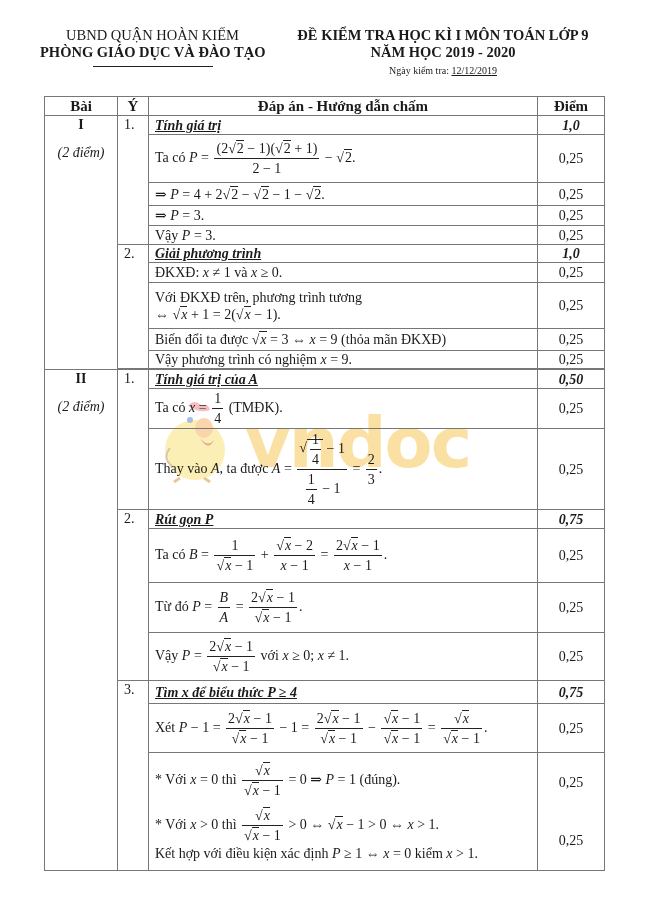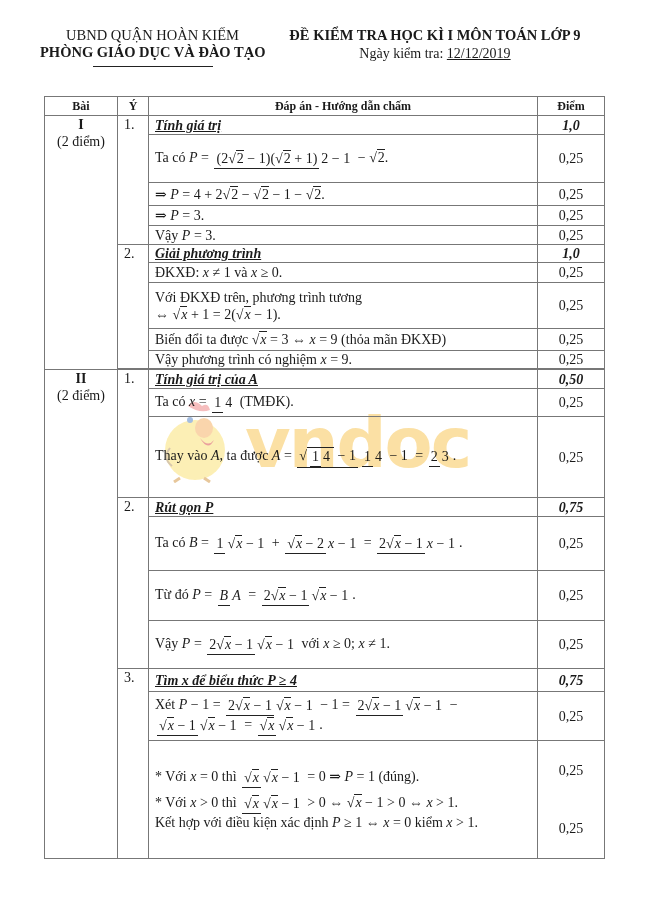--- a/index.html
+++ b/index.html
@@ -4,42 +4,42 @@
 <style>
   html, body { margin: 0; padding: 0; }
   body {
     width: 651px; height: 904px; background: #ffffff; position: relative; overflow: hidden;
     font-family: "Liberation Serif", "DejaVu Serif", serif; color: #1a1a1a;
   }
   .hdr-left { position: absolute; left: 40px; top: 27px; width: 225px; text-align: center; }
   .hdr-left .l1 { font-size: 14.5px; line-height: 17px; }
   .hdr-left .l2 { font-size: 14.5px; font-weight: bold; line-height: 17px; white-space: nowrap; }
   .hdr-left .rule { width: 120px; height: 1px; background: #222; margin: 5px auto 0; }
-  .hdr-right { position: absolute; left: 270px; top: 27px; width: 330px; text-align: center; }
+  .hdr-right { position: absolute; left: 278px; top: 27px; width: 330px; text-align: center; }
   .hdr-right .t1 { font-size: 14.5px; font-weight: bold; line-height: 17px; white-space: nowrap; }
   .hdr-right .t2 { font-size: 14.5px; font-weight: bold; line-height: 17px; }
-  .hdr-right .t3 { font-size: 14px; line-height: 19px; }
+  .hdr-right .t3 { font-size: 10px; line-height: 19px; }
   .hdr-right .t3 .u { text-decoration: underline; }
 
   table.ans {
     position: absolute; left: 44px; top: 96px; width: 560px; border-collapse: collapse;
     font-size: 14px; table-layout: fixed;
   }
   table.ans td, table.ans th { border: 1px solid #777; padding: 0 6px; vertical-align: middle; line-height: 17px; }
-  table.ans th { font-weight: bold; text-align: center; height: 18px; font-size: 12px; }
+  table.ans th { font-weight: bold; text-align: center; height: 18px; font-size: 15px; }
   col.c-bai { width: 73px; } col.c-y { width: 31px; } col.c-ct { width: 389px; } col.c-d { width: 67px; }
   td.bai { text-align: center; vertical-align: top !important; padding-top: 1px; }
   td.bai .num { font-weight: bold; display: block; }
-  td.bai .pts { display: block; }
+  td.bai .pts { font-style: italic; display: block; margin-top: 11px; }
   td.y { text-align: left; vertical-align: top !important; padding-top: 1px; padding-left: 8px; }
   td.d { text-align: center; }
   .head-row td.ct { font-weight: bold; font-style: italic; text-decoration: underline; }
   .head-row td.d { font-weight: bold; font-style: italic; }
   .m { font-style: italic; }
-  .frac { display: inline-flex; flex-direction: row; vertical-align: middle; text-align: center; margin: 0 2px; }
+  .frac { display: inline-flex; flex-direction: column; vertical-align: middle; text-align: center; margin: 0 2px; }
   .frac > span { display: block; padding: 0 2px; line-height: 19px; }
   .frac > span.num { border-bottom: 1px solid #222; }
   .sq { border-top: 1px solid #222; padding-left: 1px; }
   .rad::before { content: "√"; }
   .two { display: flex; flex-direction: column; justify-content: space-around; height: 100%; }
 
   .wm { position: absolute; left: 160px; top: 398px; width: 330px; height: 90px; pointer-events: none; opacity: 0.55; }
   .wm .chick { position: absolute; left: 0; top: 0; width: 70px; height: 85px; }
   .wm .word { position: absolute; left: 85px; top: 5px; font-family: "DejaVu Sans", sans-serif; font-weight: bold;
     font-size: 70px; line-height: 80px; color: #f8c75a; letter-spacing: -2px; }
@@ -47,20 +47,21 @@
 </head>
 <body>
 
 <div class="hdr-left">
   <div class="l1">UBND QUẬN HOÀN KIẾM</div>
   <div class="l2">PHÒNG GIÁO DỤC VÀ ĐÀO TẠO</div>
   <div class="rule"></div>
 </div>
 <div class="hdr-right">
   <div class="t1">ĐỀ KIỂM TRA HỌC KÌ I MÔN TOÁN LỚP 9</div>
+  <div class="t2">NĂM HỌC 2019 - 2020</div>
   <div class="t3"><span>Ngày kiểm tra: </span><span class="u">12/12/2019</span></div>
 </div>
 
 <div class="wm">
   <svg class="chick" viewBox="0 0 70 85">
     <ellipse cx="35" cy="52" rx="30" ry="30" fill="#fbe27a"></ellipse>
     <path d="M28 8 q6 -8 14 0 q6 -4 8 4 q-10 4 -22 -4z" fill="#f08a8a"></path>
     <ellipse cx="44" cy="30" rx="9" ry="10" fill="#f6b46a"></ellipse>
     <path d="M40 40 q8 10 14 2 q-6 12 -14 -2z" fill="#d9534f"></path>
     <circle cx="30" cy="22" r="3" fill="#5a88c8"></circle>

